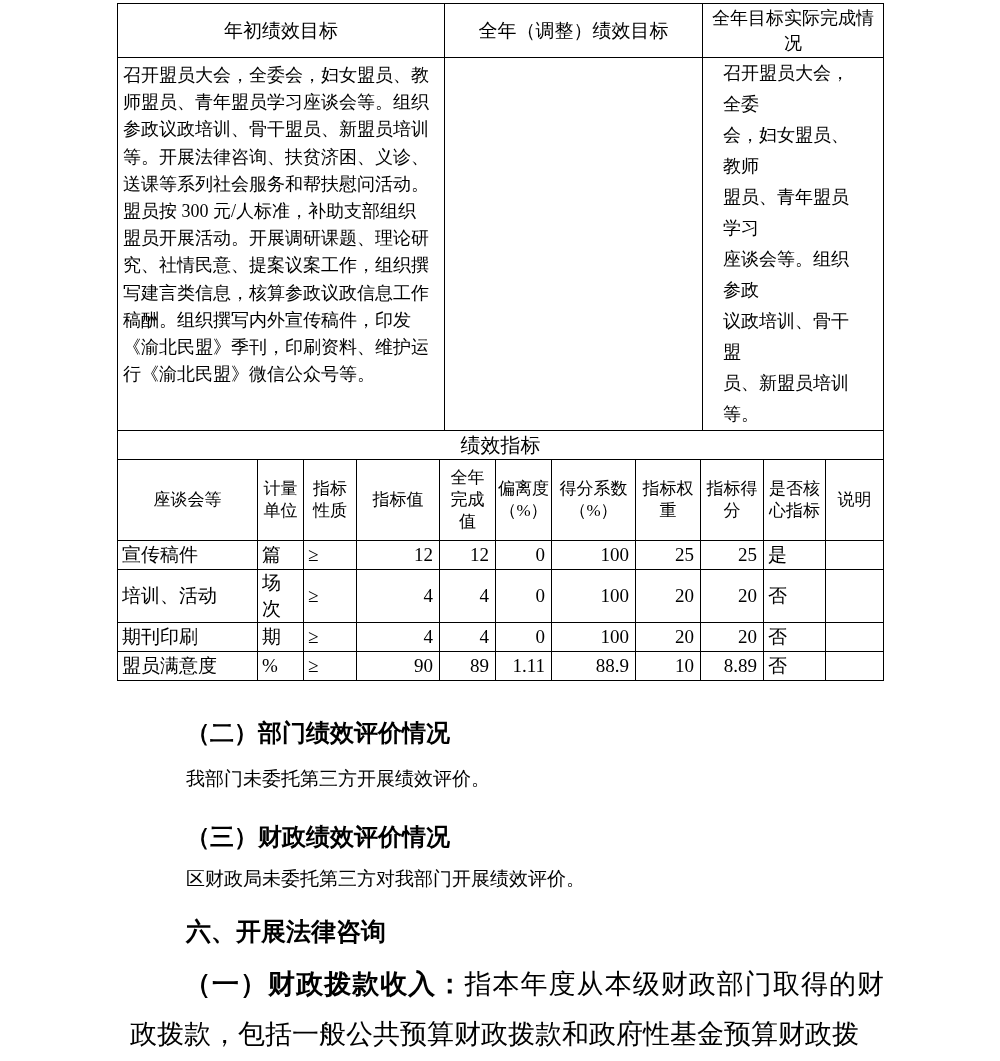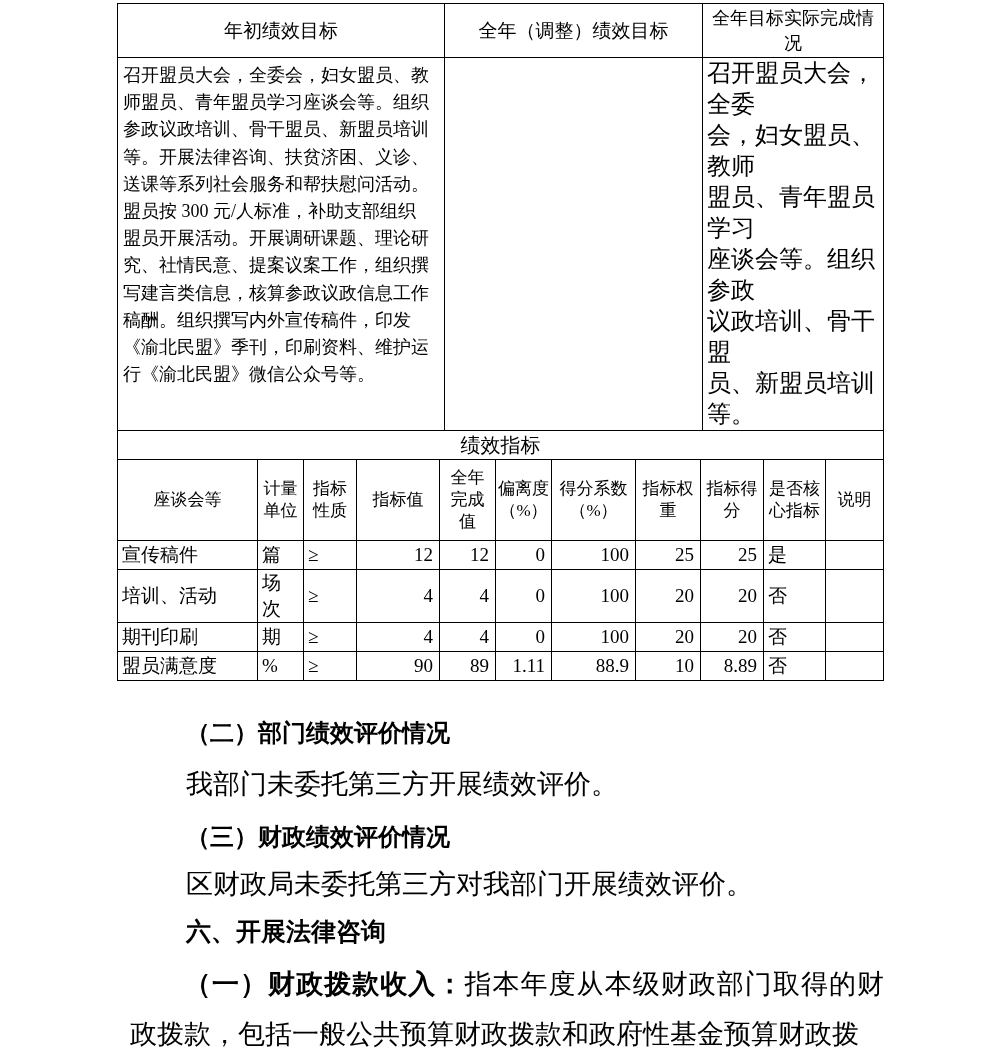--- a/index.html
+++ b/index.html
@@ -17,39 +17,39 @@
     height:54px; text-align:center; vertical-align:middle;
     font-size:19px; line-height:25px; white-space:pre-line; padding:0 4px;
   }
   .t-top th.narrow { font-size:18px; }
   .t-top td { vertical-align:top; }
   .t-top td.c1 {
     height:328px; padding:4px 5px 0 5px;
     font-size:18px; line-height:27.2px; white-space:pre-line;
   }
   .t-top td.c3 {
-    vertical-align:middle; padding:0 4px;
-    font-size:24px; line-height:31px; white-space:pre-line;
+    vertical-align:middle; padding:0 20px;
+    font-size:18px; line-height:31px; white-space:pre-line;
   }
 
   
   .t-ind { margin-top:-1px; }
   .t-ind td.section { height:29px; text-align:center; vertical-align:middle; font-size:20px; }
   .t-ind th {
     height:81px; text-align:center; vertical-align:middle;
     font-size:17px; line-height:22px; white-space:pre-line; padding:0 1px;
   }
   .t-ind td.cell { height:29px; vertical-align:middle; font-size:19px; padding:0 4px; }
   .t-ind td.num { text-align:right; padding-right:6px; }
   .t-ind td.txt { text-align:left; }
 
   
   .bt { position:absolute; left:130px; width:754px; }
   .h-kai { font-size:24px; font-weight:bold; text-indent:56px; }
-  .p-kai { font-size:27px; text-indent:56px; }
+  .p-kai { font-size:19px; text-indent:56px; }
   #heading-dept  { top:717px; }
   #para-dept     { top:766px; }
   #heading-fisc  { top:821px; }
   #para-fisc     { top:866px; }
   #heading-terms {
     top:915px; font-family:"Liberation Sans","DejaVu Sans",sans-serif;
     font-size:25px; font-weight:bold; text-indent:56px;
   }
   #term-1 { top:959px; font-size:27px; line-height:50px; text-indent:54px; text-align:justify; }
   #term-1 .b { font-weight:bold; }

